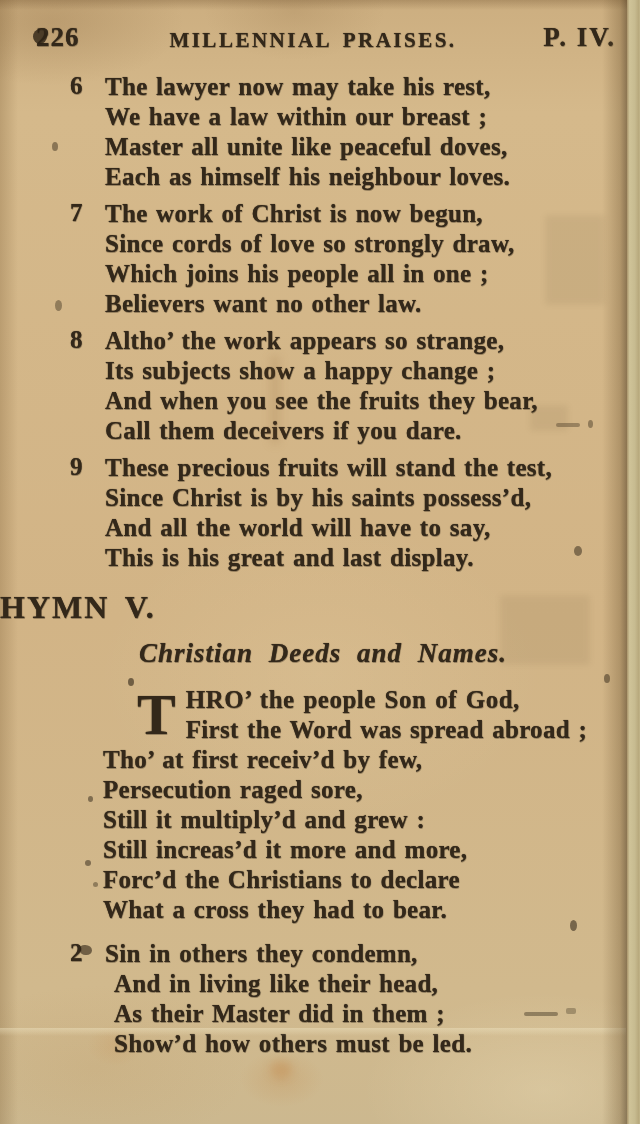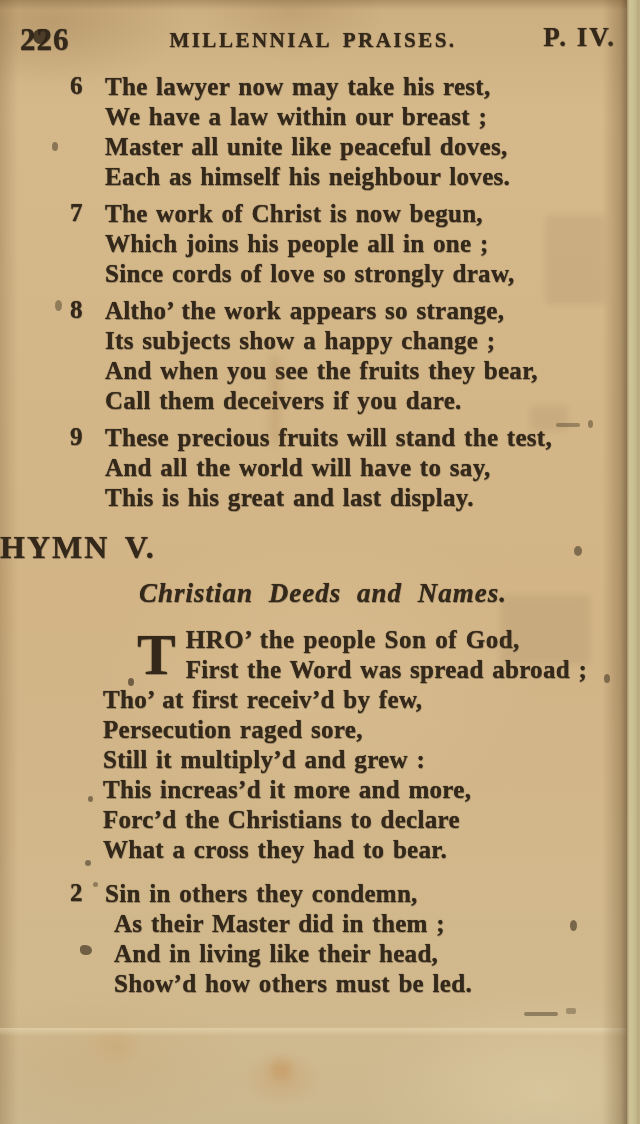--- a/index.html
+++ b/index.html
@@ -27,21 +27,21 @@
     background:linear-gradient(90deg,rgba(110,85,48,0) 0%,rgba(110,85,48,0.35) 70%,rgba(70,52,28,0.55) 100%);}
   .page-edge-strip{position:absolute;top:0;bottom:0;right:0;width:13px;
     background:linear-gradient(90deg,#a9946a 0%,#cfc398 20%,#c7bb90 60%,#b7a87c 92%,#c4b88d 100%);}
   .bottom-band{position:absolute;left:0;right:14px;top:1028px;height:8px;
     background:linear-gradient(180deg,rgba(240,230,196,0.45),rgba(240,230,196,0));}
   
   .ink{font-weight:bold;color:#33281a;
     text-shadow:0 0 1px rgba(51,40,26,0.85),0.5px 0.5px 0 rgba(51,40,26,0.3);}
   
   .running-head{position:absolute;top:22px;left:0;right:14px;height:32px;}
-  .page-number{position:absolute;left:20px;top:0;font-size:31px;letter-spacing:1px;}
+  .page-number{position:absolute;left:36px;top:0;font-size:27px;letter-spacing:1px;}
   .running-title{position:absolute;left:0;right:0;top:6px;text-align:center;
     font-size:21px;letter-spacing:2.5px;word-spacing:4px;}
   .part-label{position:absolute;right:10px;top:0;font-size:27px;letter-spacing:2px;}
   
   .verses{position:absolute;top:72px;left:0;right:14px;}
   .verse{position:relative;padding-left:105px;margin-bottom:7px;}
   .vnum{position:absolute;left:70px;top:0;font-size:25px;}
   .vline{font-size:25px;line-height:30px;letter-spacing:0.3px;word-spacing:2px;white-space:nowrap;}
   .indent .vline + .vline{margin-left:9px;}
   
@@ -78,59 +78,61 @@
       <span class="vnum ink">6</span>
       <div class="vline ink">The lawyer now may take his rest,</div>
       <div class="vline ink">We have a law within our breast ;</div>
       <div class="vline ink">Master all unite like peaceful doves,</div>
       <div class="vline ink">Each as himself his neighbour loves.</div>
     </div>
 
     <div class="verse">
       <span class="vnum ink">7</span>
       <div class="vline ink">The work of Christ is now begun,</div>
+      <div class="vline ink">Since cords of love so strongly draw,</div>
       <div class="vline ink">Which joins his people all in one ;</div>
-      <div class="vline ink">Since cords of love so strongly draw,</div>
+      <div class="vline ink">Believers want no other law.</div>
     </div>
 
     <div class="verse">
       <span class="vnum ink">8</span>
       <div class="vline ink">Altho’ the work appears so strange,</div>
       <div class="vline ink">Its subjects show a happy change ;</div>
       <div class="vline ink">And when you see the fruits they bear,</div>
       <div class="vline ink">Call them deceivers if you dare.</div>
     </div>
 
     <div class="verse">
       <span class="vnum ink">9</span>
       <div class="vline ink">These precious fruits will stand the test,</div>
+      <div class="vline ink">Since Christ is by his saints possess’d,</div>
       <div class="vline ink">And all the world will have to say,</div>
       <div class="vline ink">This is his great and last display.</div>
     </div>
 
     <div class="hymn-heading ink">HYMN V.</div>
     <div class="hymn-subtitle ink">Christian  Deeds and Names.</div>
 
     <div class="dropcap-verse">
       <span class="dropcap ink">T</span>
       <div class="vline ink dc-rest">HRO’ the people Son of God,</div>
       <div class="vline ink">First the Word was spread abroad ;</div>
       <div class="vline ink">Tho’ at first receiv’d by few,</div>
       <div class="vline ink">Persecution raged sore,</div>
       <div class="vline ink">Still it multiply’d and grew :</div>
-      <div class="vline ink">This increas’d it more and more,</div>
+      <div class="vline ink">Still increas’d it more and more,</div>
       <div class="vline ink">Forc’d the Christians to declare</div>
       <div class="vline ink">What a cross they had to bear.</div>
     </div>
 
     <div class="verse indent" style="margin-top:14px;">
       <span class="vnum ink">2</span>
       <div class="vline ink">Sin in others they condemn,</div>
+      <div class="vline ink">And in living like their head,</div>
       <div class="vline ink">As their Master did in them ;</div>
-      <div class="vline ink">And in living like their head,</div>
       <div class="vline ink">Show’d how others must be led.</div>
     </div>
 
   </div>
 
   <div class="speck" style="left:33px;top:29px;width:14px;height:15px;opacity:0.8;"></div>
   <div class="speck" style="left:52px;top:142px;width:6px;height:9px;opacity:0.45;"></div>
   <div class="speck" style="left:55px;top:300px;width:7px;height:11px;opacity:0.4;"></div>
   <div class="speck" style="left:556px;top:423px;width:24px;height:4px;opacity:0.35;border-radius:2px;"></div>
   <div class="speck" style="left:588px;top:420px;width:5px;height:8px;opacity:0.4;"></div>

